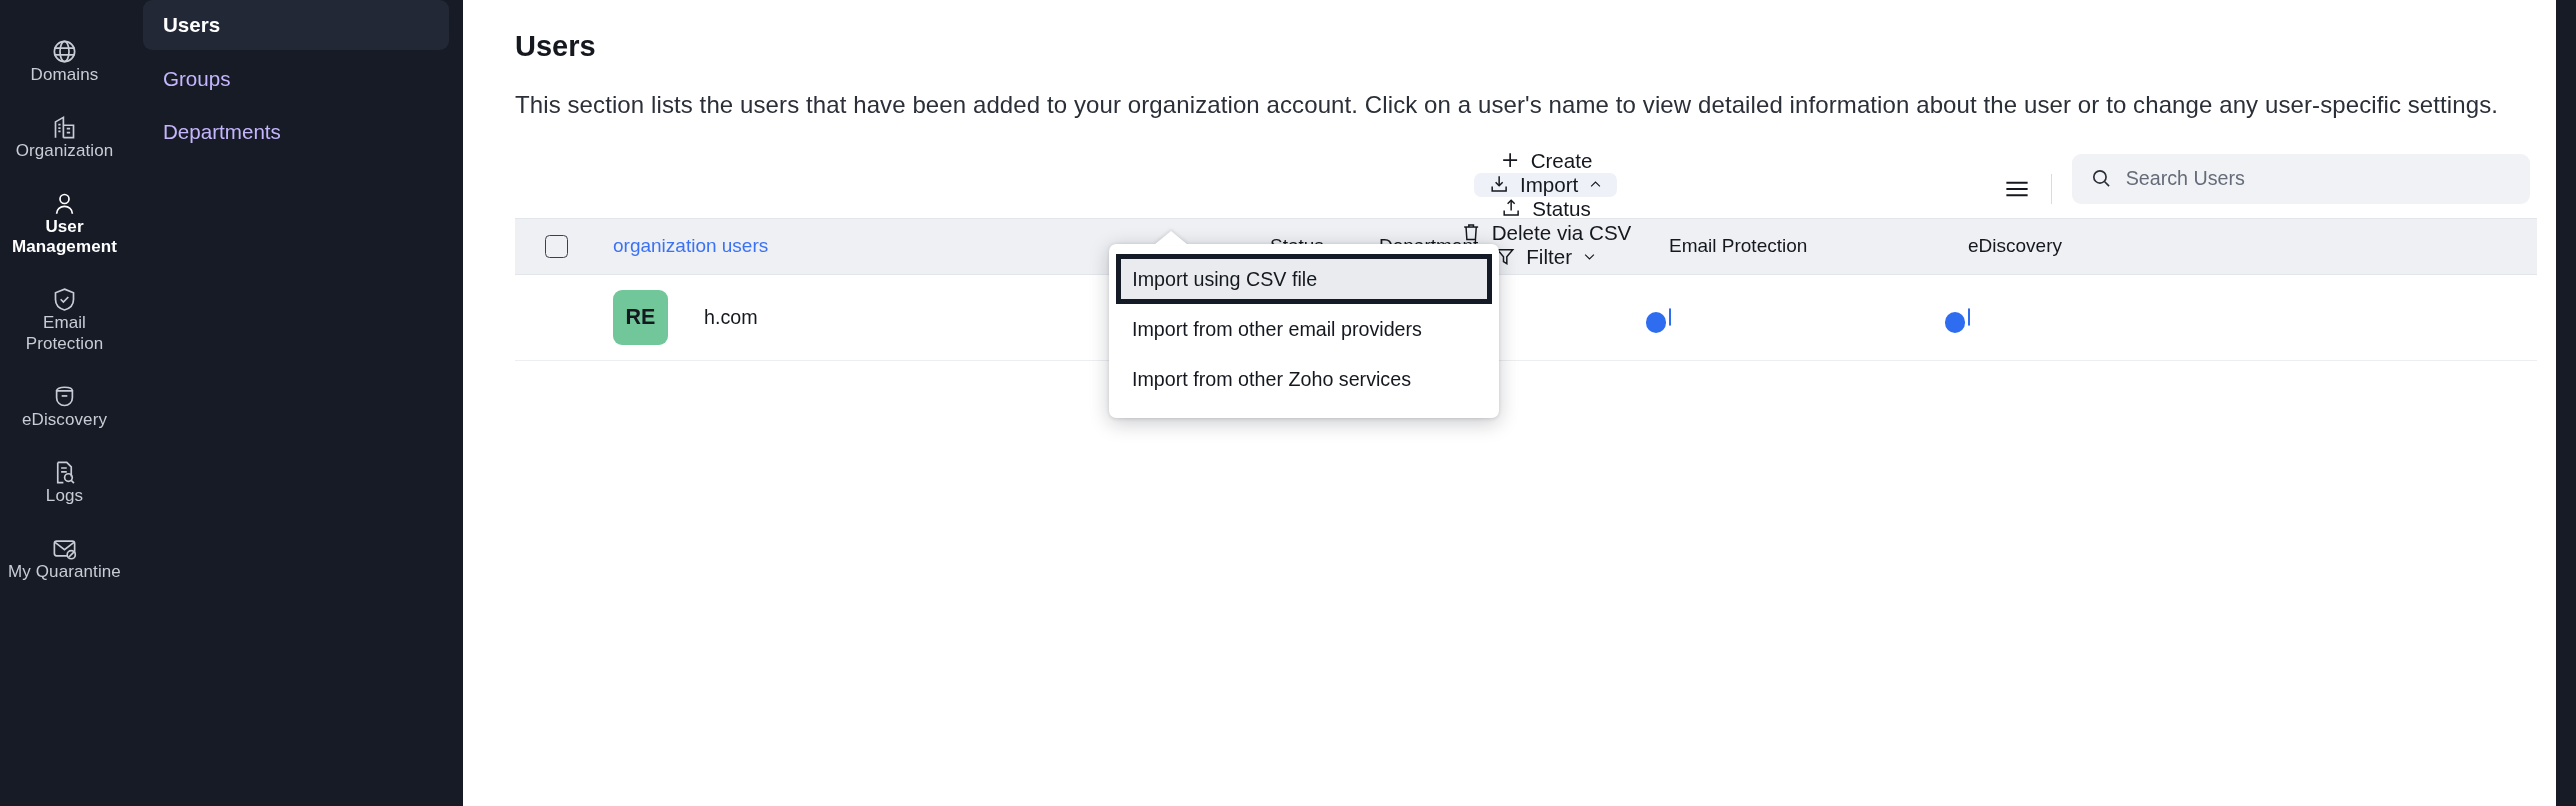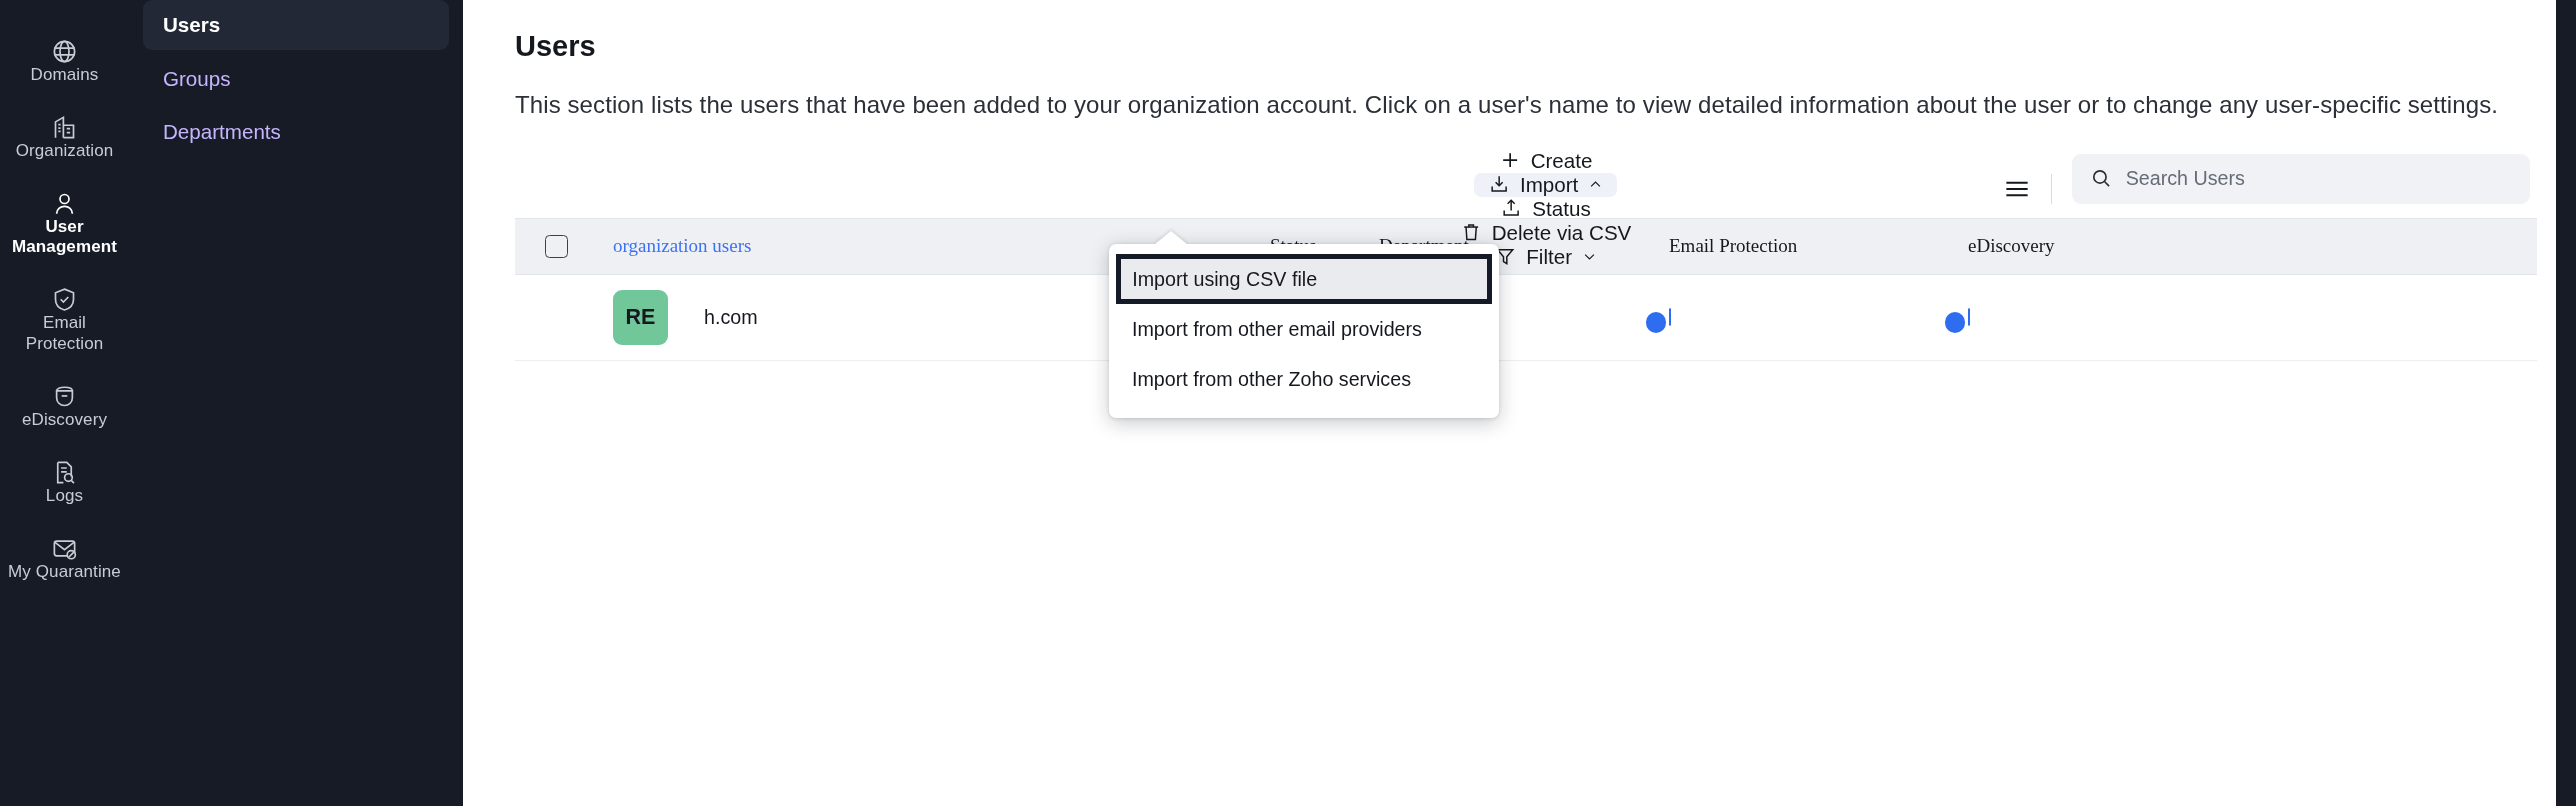--- a/index.html
+++ b/index.html
@@ -147,21 +147,21 @@
     border-bottom: 0.9px solid #eceef1;
     display: flex; align-items: center;
   }
   .c-check { width: 98px; display: flex; align-items: center; padding-left: 30px;}
   .c-name  { width: 657px; display: flex; align-items: center; gap: 0; }
   .c-status{ width: 109px; }
   .c-dept  { width: 290px; }
   .c-emailp{ width: 299px; }
   .c-ediscov{ width: 268px; }
   .th {
-    font-size: 19px; color: #15181f; font-weight: 400; font-family: Liberation Serif, serif;
+    font-size: 19px; color: #15181f; font-weight: 400;
   }
   .th-link { color: #3b72f5; }
   .checkbox {
     width: 23px; height: 23px;
     border: 1.8px solid #3a3f4b; border-radius: 4.5px;
     background: transparent; cursor: pointer;
   }
   .avatar {
     width: 55px; height: 55px; border-radius: 9px;
     background: #72c79a;

